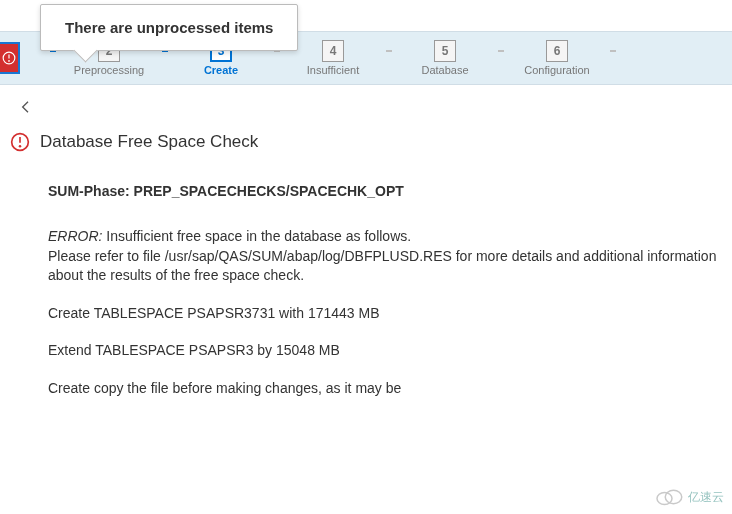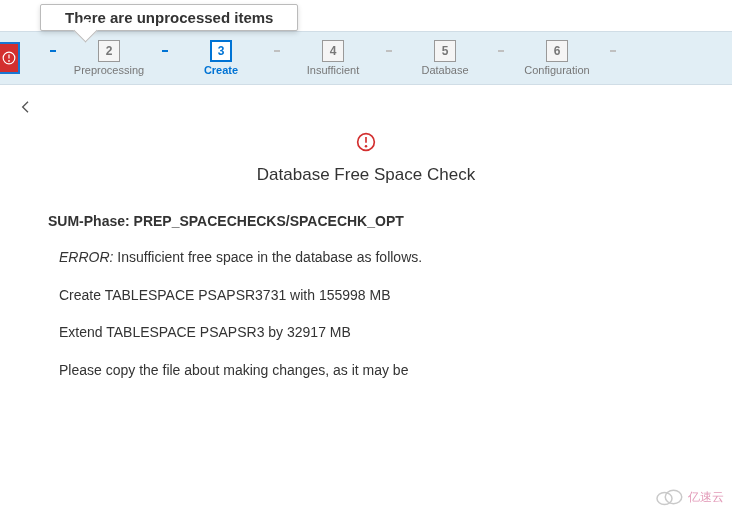--- a/index.html
+++ b/index.html
@@ -39,21 +39,21 @@
       z-index: 5;
     }
     .alert-badge svg { width: 14px; height: 14px; }
     .tooltip {
       position: absolute;
       left: 40px;
       top: -28px;
       background: #fff;
       border: 1px solid #bbb;
       border-radius: 2px;
-      padding: 4px 24px;
+      padding: 14px 24px;
       font-weight: bold;
       font-size: 15px;
       color: #333;
       box-shadow: 0 2px 5px rgba(0,0,0,0.15);
       z-index: 10;
     }
     .tooltip::after {
       content: '';
       position: absolute;
       left: 36px;
@@ -117,52 +117,51 @@
     .back-chevron {
       cursor: pointer;
       display: inline-block;
     }
     .back-chevron svg { width: 16px; height: 16px; }
     .content {
       padding: 0 10px 20px 10px;
     }
     .title-row {
       display: flex;
-      align-items: center;
+      align-items: flex-start;
       gap: 10px;
       margin-bottom: 28px;
-      flex-direction: column;
     }
     .title-row .err-icon svg { width: 20px; height: 20px; }
     .title-row h2 {
       font-size: 17px;
       font-weight: normal;
       color: #333;
     }
     .phase {
       font-weight: bold;
       font-size: 14px;
       margin-left: 38px;
-      margin-bottom: 19px;
+      margin-bottom: 28px;
     }
     .body-text {
       margin-left: 38px;
       font-size: 14px;
       line-height: 1.4;
       color: #333;
     }
-    .body-text p { margin-bottom: 18px; max-width: 680px; margin-left: 11px; }
+    .body-text p { margin-bottom: 18px; max-width: 680px; }
     .body-text .err-label { font-style: italic; }
     .watermark {
       position: fixed;
       right: 8px;
       bottom: 8px;
       opacity: 0.45;
       font-size: 12px;
-      color: #be185d;
+      color: #0f766e;
       display: flex;
       align-items: center;
       gap: 4px;
     }
     .watermark svg { width: 30px; height: 18px; }
   </style>
 </head>
 <body>
 
 <div class="top-bar">HOME</div>
@@ -224,24 +223,25 @@
         </svg>
     </span>
     <h2>Database Free Space Check</h2>
   </div>
 
   <div class="phase">SUM-Phase: PREP_SPACECHECKS/SPACECHK_OPT</div>
 
   <div class="body-text">
     <p>
       <span class="err-label">ERROR:</span><span> Insufficient free space in the database as follows.</span><br>
+      <span>Please refer to file /usr/sap/QAS/SUM/abap/log/DBFPLUSD.RES for more details and additional information about the results of the free space check.</span>
     </p>
-    <p>Create TABLESPACE PSAPSR3731 with 155998 MB</p>
-    <p>Extend TABLESPACE PSAPSR3 by 32917 MB</p>
-    <p>Please copy the file about making changes, as it may be</p>
+    <p>Create TABLESPACE PSAPSR3731 with 171443 MB</p>
+    <p>Extend TABLESPACE PSAPSR3 by 15048 MB</p>
+    <p>Create copy the file before making changes, as it may be</p>
   </div>
 </div>
 
 <div class="watermark">
   <svg viewBox="0 0 40 24">
       <ellipse cx="14" cy="14" rx="10" ry="8" fill="none" stroke="#888" stroke-width="2"></ellipse>
       <ellipse cx="26" cy="12" rx="11" ry="9" fill="none" stroke="#888" stroke-width="2"></ellipse>
     </svg>
   <span>亿速云</span>
 </div>

